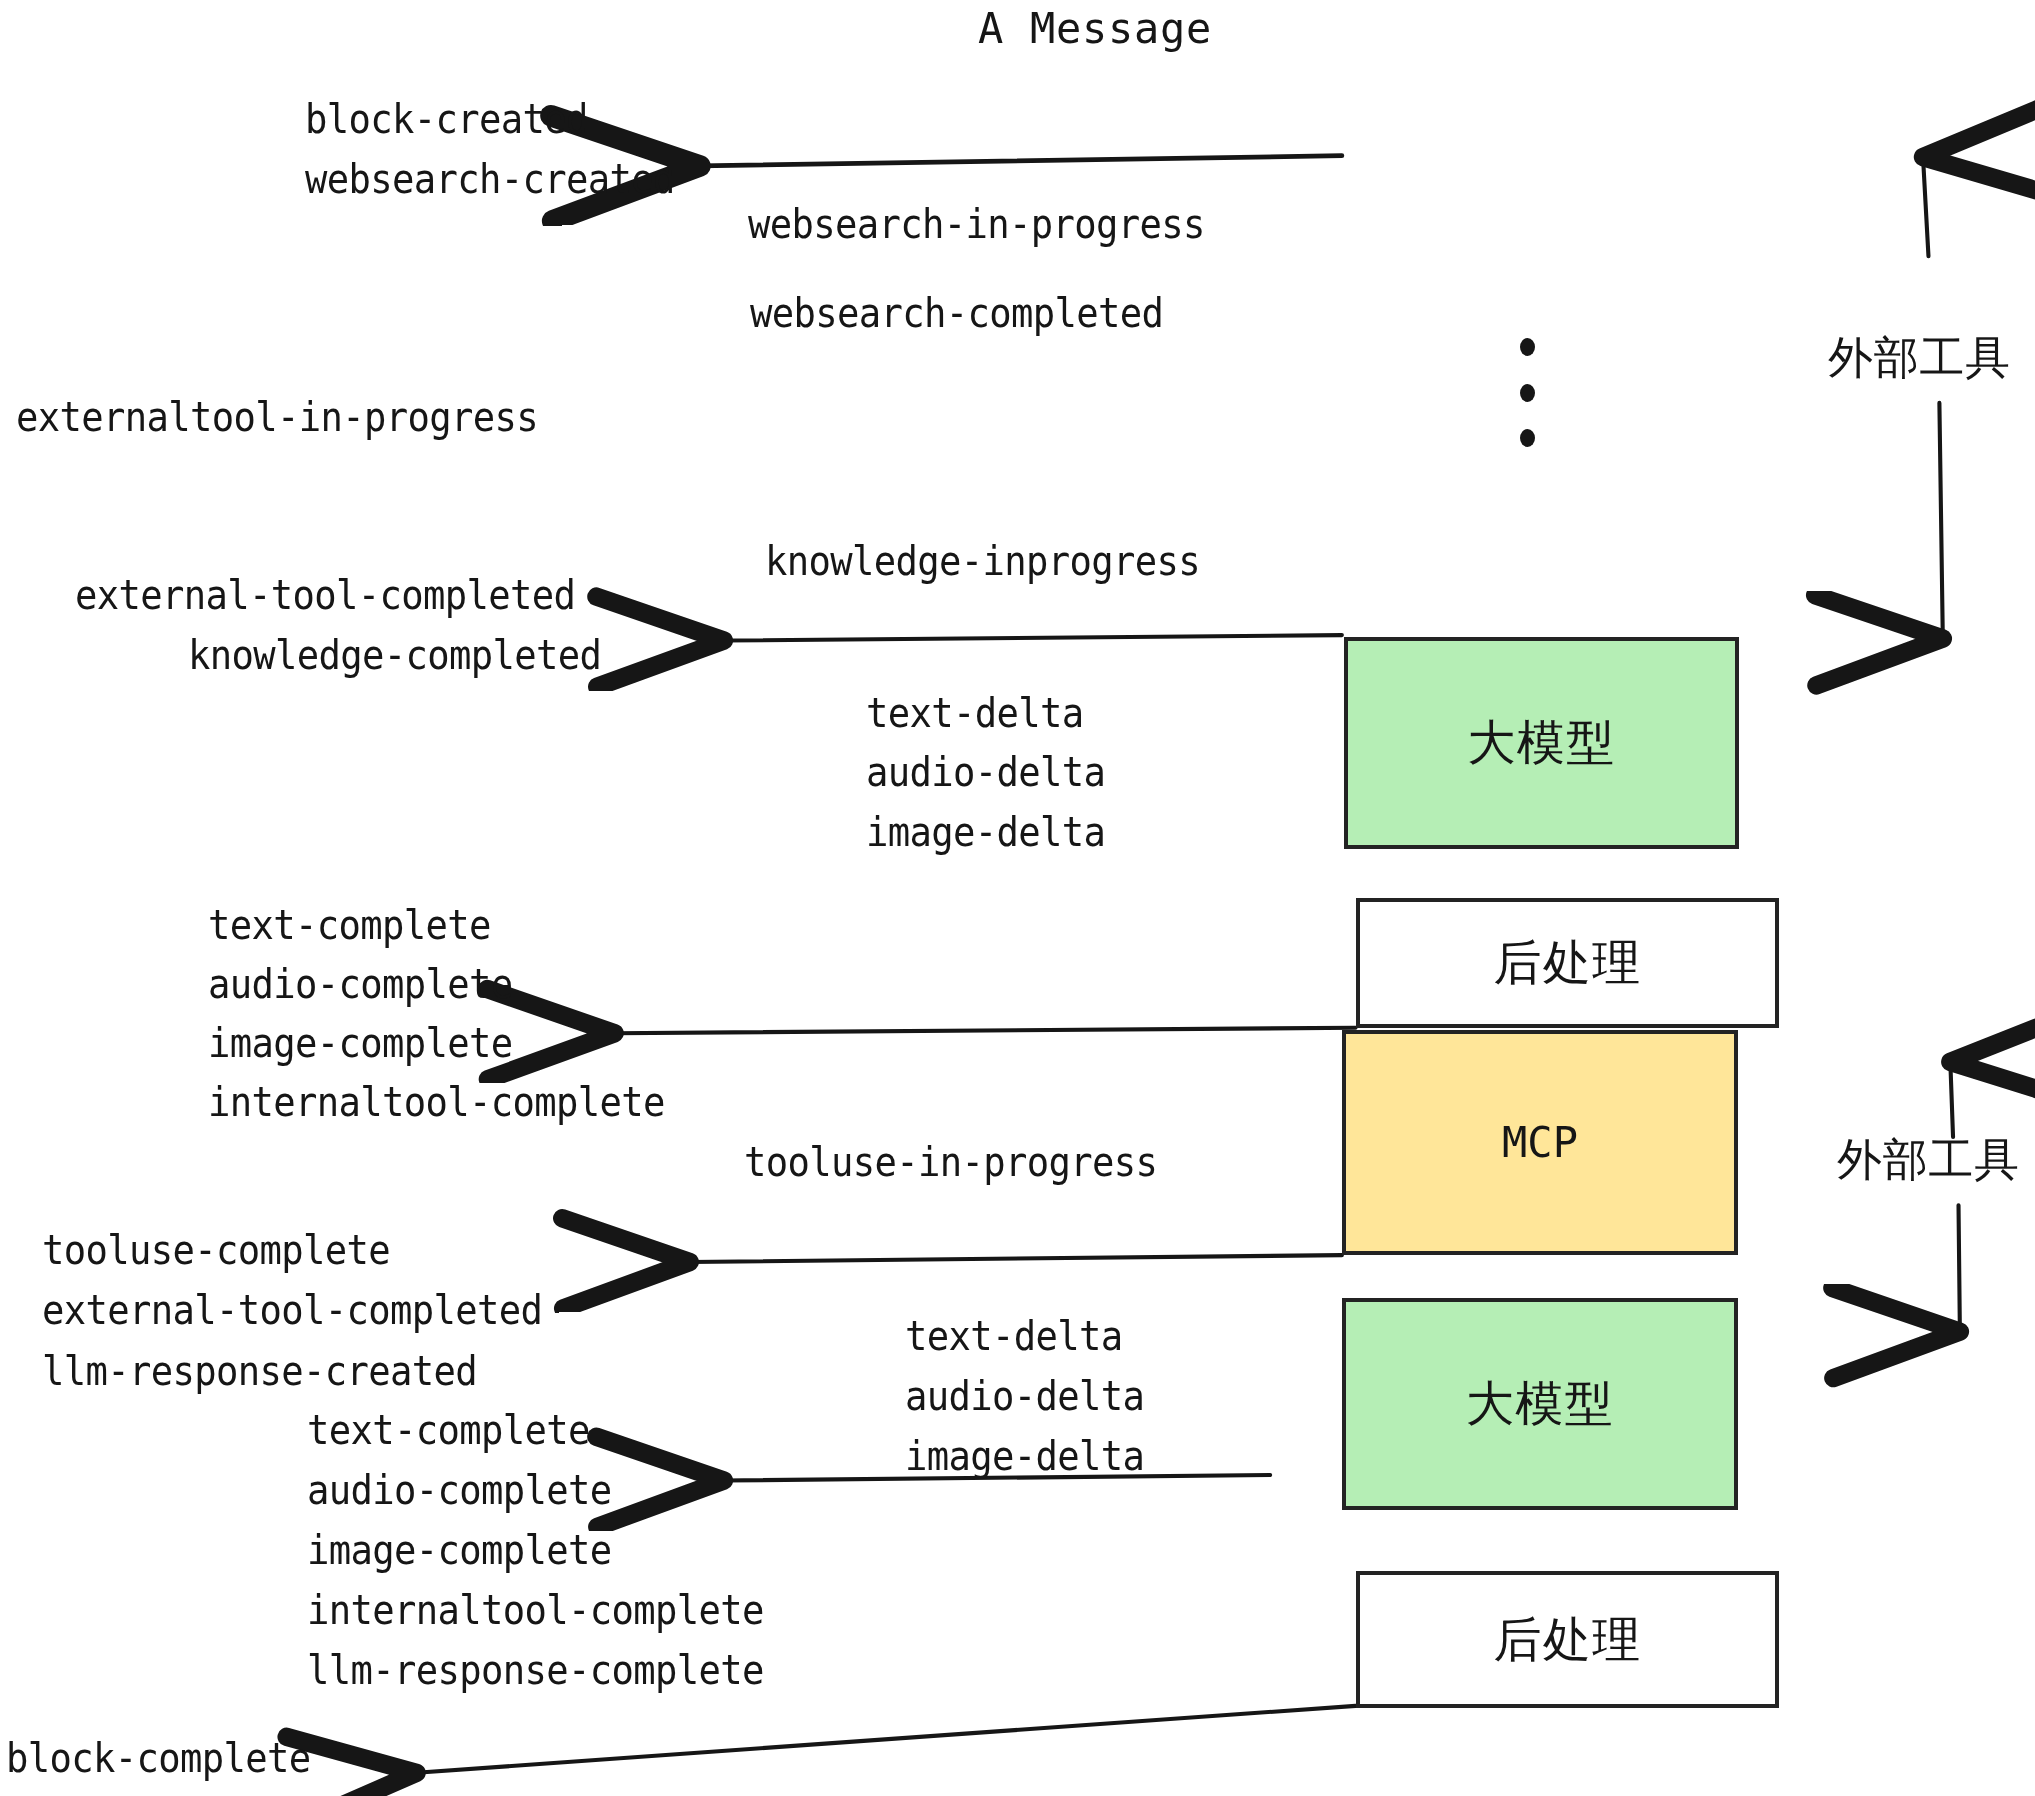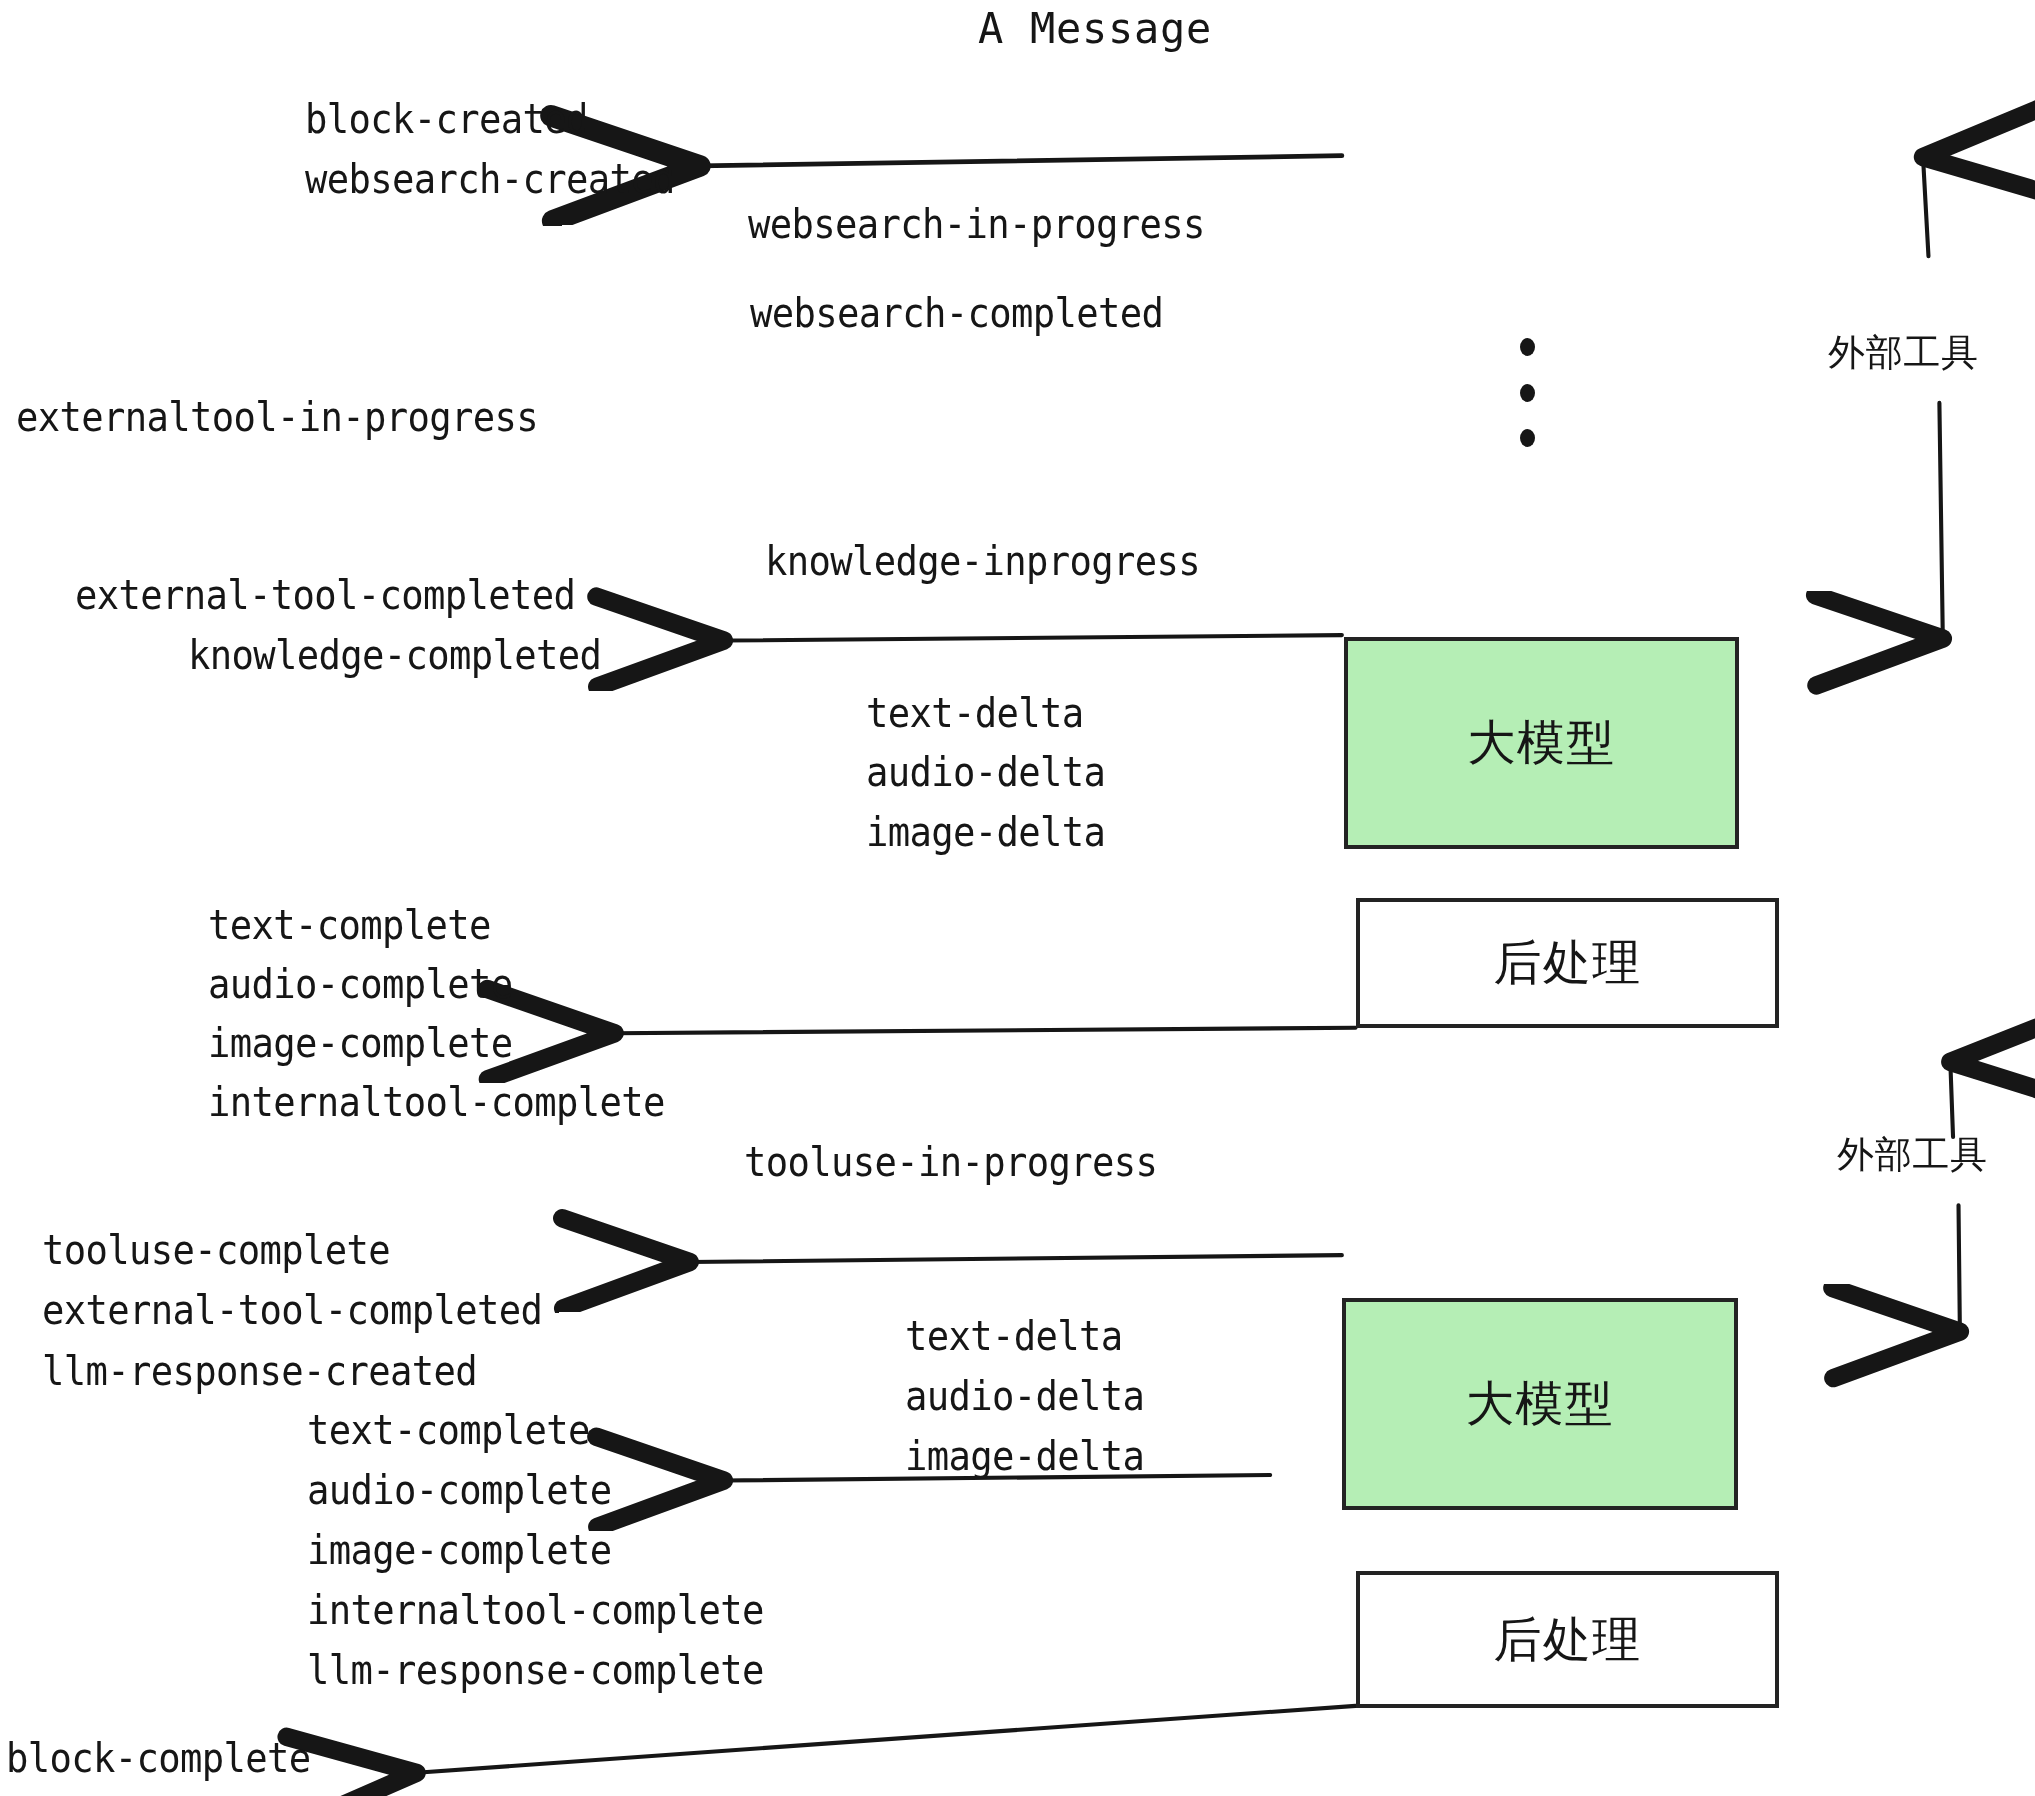--- a/index.html
+++ b/index.html
@@ -53,21 +53,21 @@
     letter-spacing: 1.4px;
   }
   .node-box.mcp-label {
     font-family: "DejaVu Sans Mono", "Liberation Mono", monospace;
     font-size: 42px;
     letter-spacing: 0px;
   }
   .side-label {
     position: absolute;
     font-family: "DejaVu Sans", "Liberation Sans", sans-serif;
-    font-size: 37px;
+    font-size: 45px;
     color: #161616;
     white-space: nowrap;
     letter-spacing: 0.7px;
   }
   .dots {
     position: absolute;
     display: flex;
     flex-direction: column;
     align-items: center;
     justify-content: space-between;
@@ -140,20 +140,23 @@
 
 
   <div class="node-box" style="left:1344px; top:637px; width:395px; height:212px; background:#b5eeb5;">
     <span>大模型</span>
   </div>
 
   <div class="node-box" style="left:1356px; top:898px; width:423px; height:130px; background:#ffffff;">
     <span>后处理</span>
   </div>
 
+  <div class="node-box mcp-label" style="left:1342px; top:1030px; width:396px; height:225px; background:#ffe699;">
+    <span>MCP</span>
+  </div>
 
   <div class="node-box" style="left:1342px; top:1298px; width:396px; height:212px; background:#b5eeb5;">
     <span>大模型</span>
   </div>
 
   <div class="node-box" style="left:1356px; top:1571px; width:423px; height:137px; background:#ffffff;">
     <span>后处理</span>
   </div>
 
   <div class="side-label" style="left:1828px; top:328px;">外部工具</div>

